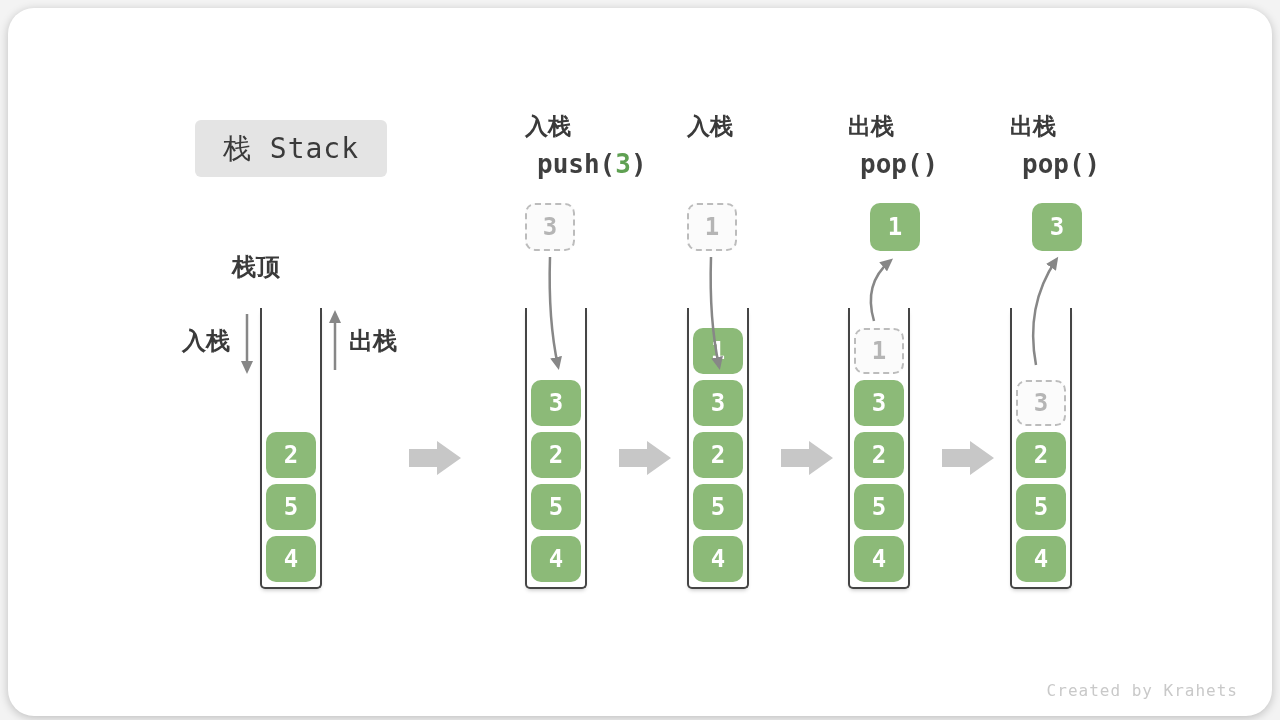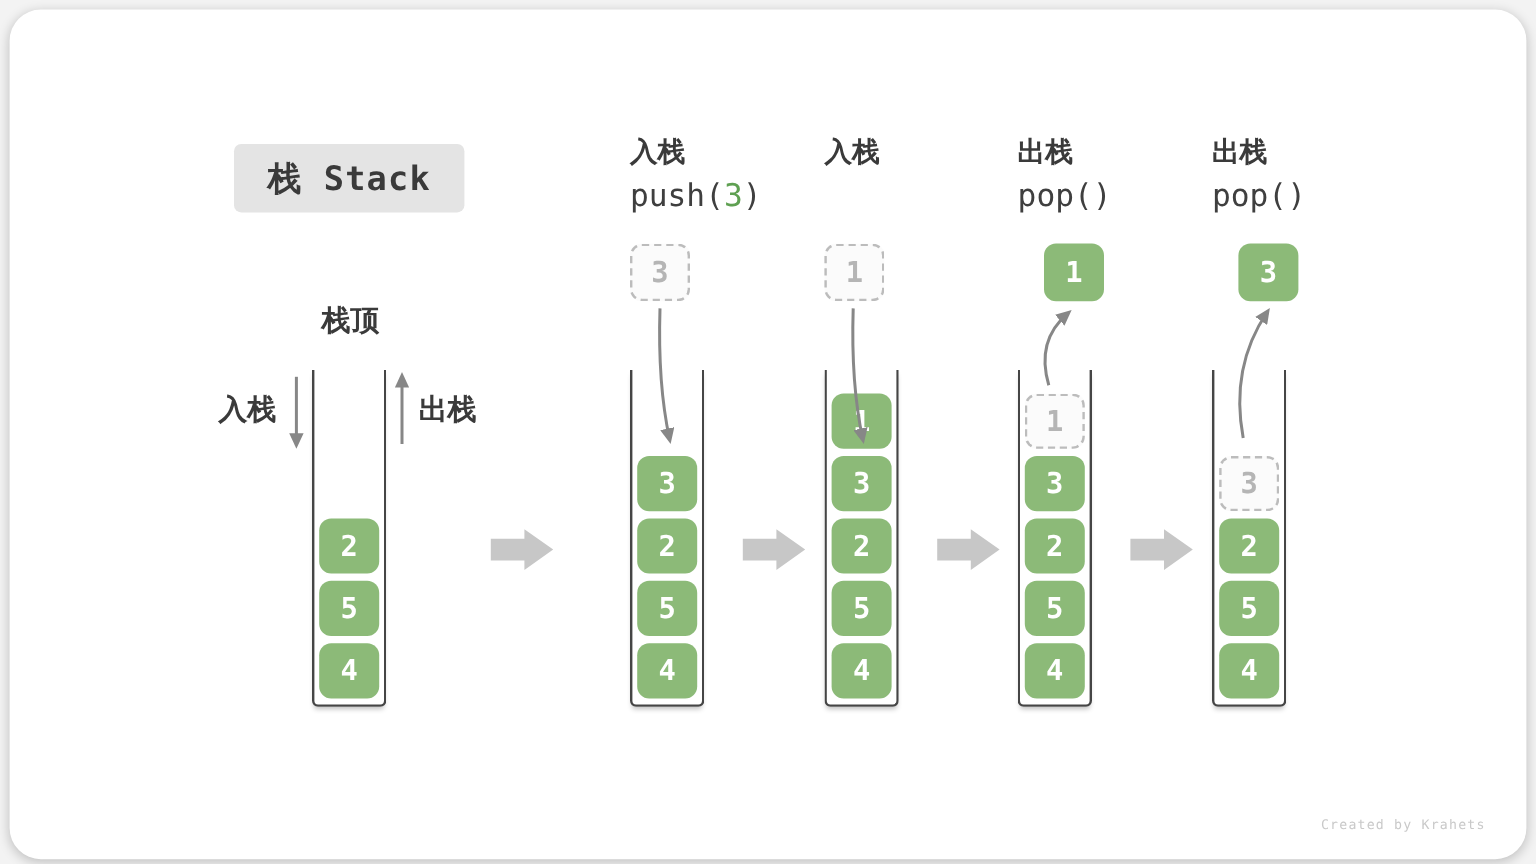--- a/index.html
+++ b/index.html
@@ -17,39 +17,39 @@
     box-shadow: 0 2px 10px rgba(0,0,0,0.22);
   }
   .abs { position: absolute; }
 
   #title-box {
     left: 187px; top: 112px; width: 192px; height: 57px;
     background: #e4e4e4;
     border-radius: 6px;
     display: flex; align-items: center; justify-content: center;
     font-family: "DejaVu Sans Mono", "Liberation Mono", monospace;
-    font-size: 28px; font-weight: 700; color: #3a3a3a;
+    font-size: 28px; font-weight: 400; color: #3a3a3a;
     letter-spacing: 1px;
   }
 
   .zh-label {
     font-size: 24px; font-weight: 700; color: #3a3a3a;
-    text-align: center;
+    text-align: left;
   }
   #stack-top-label    { left: 224px; top: 243px; width: 120px; }
   #stack-bottom-label { left: 224px; top: 610px; width: 120px; }
   #push-dir-label     { left: 146px; top: 317px; width: 76px; text-align: right; }
   #pop-dir-label      { left: 341px; top: 317px; width: 76px; text-align: left; }
 
   .op-label { top: 103px; width: 170px; }
   .op-line1 { font-size: 23px; font-weight: 700; color: #3a3a3a; }
   .op-line2 {
     margin-top: 7px;
     font-family: "DejaVu Sans Mono", "Liberation Mono", monospace;
-    font-size: 26px; font-weight: 400; color: #3f3f3f;
+    font-size: 26px; font-weight: 700; color: #3f3f3f; margin-left: 12px;
   }
   .op-arg { color: #5fa052; }
 
   .container {
     top: 300px; width: 62px; height: 281px;
     border-left: 2px solid #454545;
     border-right: 2px solid #454545;
     border-bottom: 2px solid #454545;
     border-bottom-left-radius: 5px;
     border-bottom-right-radius: 5px;
@@ -71,21 +71,21 @@
   .cell.dashed {
     background: #fbfbfb;
     border: 2px dashed #bcbcbc;
     color: #b5b5b5;
   }
   .float-box { height: 48px; }
 
   #watermark {
     right: 34px; top: 673px;
     font-family: "DejaVu Sans Mono", "Liberation Mono", monospace;
-    font-size: 11px; color: #c9c9c9;
+    font-size: 16px; color: #c9c9c9;
     letter-spacing: 1px;
   }
 
   #arrow-layer { left: 0; top: 0; pointer-events: none; }
 </style>
 </head>
 <body>
 
 <div id="card">
 

